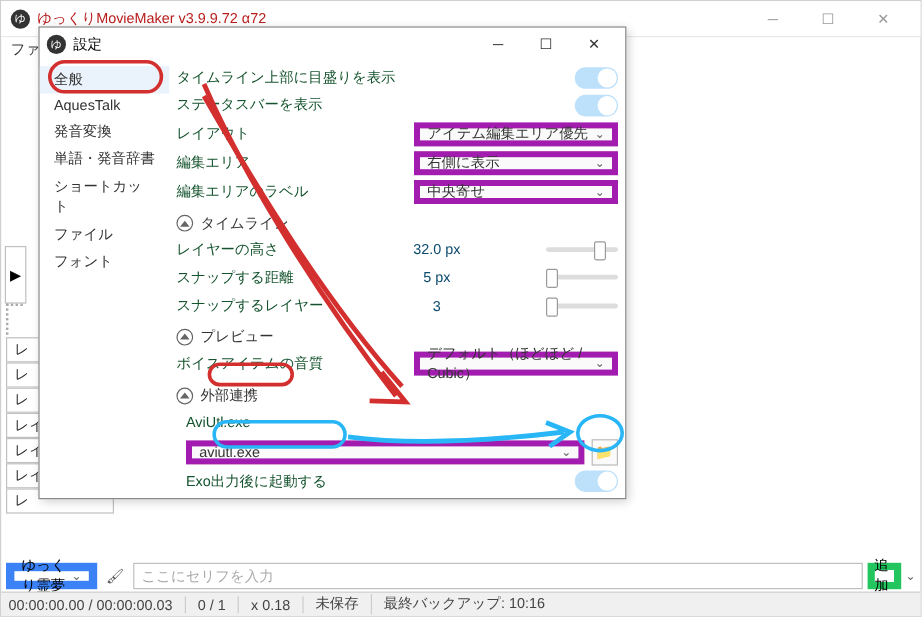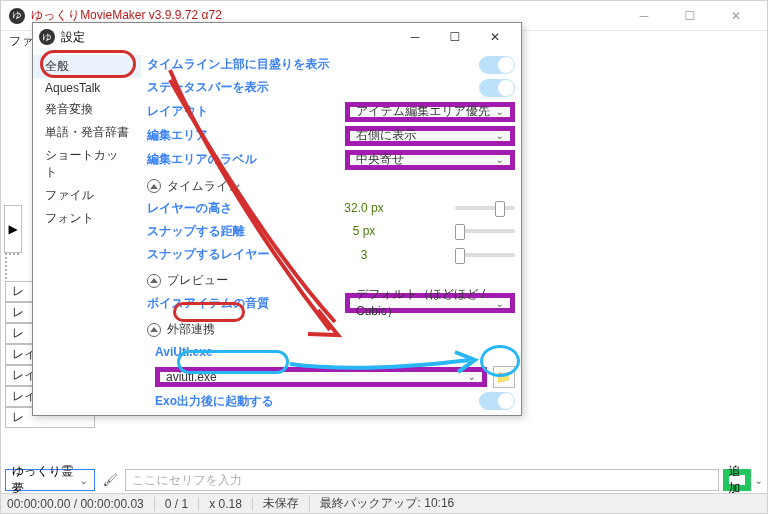--- a/index.html
+++ b/index.html
@@ -14,41 +14,41 @@
 .titlebar .win-btn { width: 46px; height: 30px; display: flex; align-items: center; justify-content: center; color: #999; }
 .menu-bar { height: 20px; display: flex; align-items: center; padding: 0 8px; gap: 10px; color: #333; }
 
 
 .layers { position: absolute; left: 4px; top: 280px; width: 90px; }
 .layer-row { height: 21px; border: 1px solid #c0c0c0; background: #fff; margin-bottom: 0; display: flex; align-items: center; padding: 0 6px; color: #333; }
 .side-collapse { position: absolute; left: 3px; top: 204px; width: 18px; height: 48px; border: 1px solid #c0c0c0; background: #fff; display: flex; align-items: center; justify-content: center; }
 
 
 .bottom-bar { position: absolute; bottom: 20px; left: 4px; right: 4px; height: 26px; display: flex; align-items: center; gap: 4px; }
-.bottom-bar .char-sel { width: 90px; height: 22px; border: 1px solid #3b82f6; padding: 2px 6px; display: flex; align-items: center; justify-content: space-between; }
+.bottom-bar .char-sel { width: 76px; height: 22px; border: 7px solid #3b82f6; padding: 2px 6px; display: flex; align-items: center; justify-content: space-between; }
 .bottom-bar .paint-icon { width: 22px; height: 22px; display: flex; align-items: center; justify-content: center; color: #555; }
 .bottom-bar .input { flex: 1; height: 22px; border: 1px solid #c0c0c0; padding: 2px 6px; color: #aaa; background: #fff; }
 .bottom-bar .add-btn { width: 28px; height: 22px; border: 6px solid #22c55e; background: #fff; display:flex; align-items:center; justify-content:center; }
 .status-bar { position: absolute; bottom: 0; left: 0; right: 0; height: 20px; background: #f0f0f0; border-top: 1px solid #d0d0d0; display: flex; align-items: center; padding: 0 6px; gap: 10px; color: #444; font-size:11px; }
 .status-bar .seg { border-right: 1px solid #ccc; padding-right: 10px; }
 
 
 .dialog { position: absolute; left: 32px; top: 22px; width: 490px; height: 394px; background: #fff; border: 1px solid #888; box-shadow: 2px 2px 8px rgba(0,0,0,0.2); display:flex; flex-direction:column; }
 .dlg-title { height: 28px; display:flex; align-items:center; padding: 0 6px; }
 .dlg-title .app-icon { width:16px; height:16px; border-radius:50%; background:#333; color:#fff; display:flex; align-items:center; justify-content:center; font-size:9px; margin-right:6px;}
 .dlg-title .t { flex:1; }
 .dlg-title .win-btn { width:40px; height:28px; display:flex; align-items:center; justify-content:center; color:#333;}
 .dlg-body { flex:1; display:flex; overflow:hidden;justify-content:flex-end;}
 .dlg-side { width: 108px; padding: 4px 0; border-right: 0; }
 .dlg-side .cat { padding: 3px 12px; color:#333; cursor:default;}
 .dlg-side .cat.sel { background:#eaf3fb; }
 .dlg-main { flex:1; padding: 4px 6px; display:flex; flex-direction:column; gap: 4px; overflow:auto;}
 .row { display:flex; align-items:center; gap:6px; height: 22px;}
-.row .lab { flex:1; color:#3b82f6;font-weight:bold; }
-.row .val { width: 170px; text-align:center; color:#4d7c0f;}
+.row .lab { flex:1; color:#14532d; }
+.row .val { width: 170px; text-align:center; color:#0c4a6e;}
 .toggle { width:36px; height:18px; border-radius:10px; background:#bde0fb; position:relative;}
 .toggle::after { content:""; position:absolute; top:1px; right:1px; width:16px; height:16px; border-radius:50%; background:#fff; }
 .combo { height:20px; border:5px solid #a21caf; background:#fafafa; width: 170px; display:flex; align-items:center; justify-content:space-between; padding:0 6px; color:#333;}
 .chev { font-size:10px; color:#666;}
 .slider { width: 60px; height: 4px; background:#ddd; position:relative; border-radius:2px;}
 .slider::after { content:""; position:absolute; top:-5px; left:40px; width:8px; height:14px; background:#fff; border:1px solid #999; border-radius:2px; }
 .slider.s2::after { left:0; }
 .sect { display:flex; align-items:center; gap:6px; padding-top:4px; color:#333;}
 .sect .circ { width:14px; height:14px; border-radius:50%; border:1.5px solid #666; display:flex; align-items:center; justify-content:center; }
 .sect .circ::after { content:""; border-left:4px solid transparent; border-right:4px solid transparent; border-bottom:5px solid #666;}

